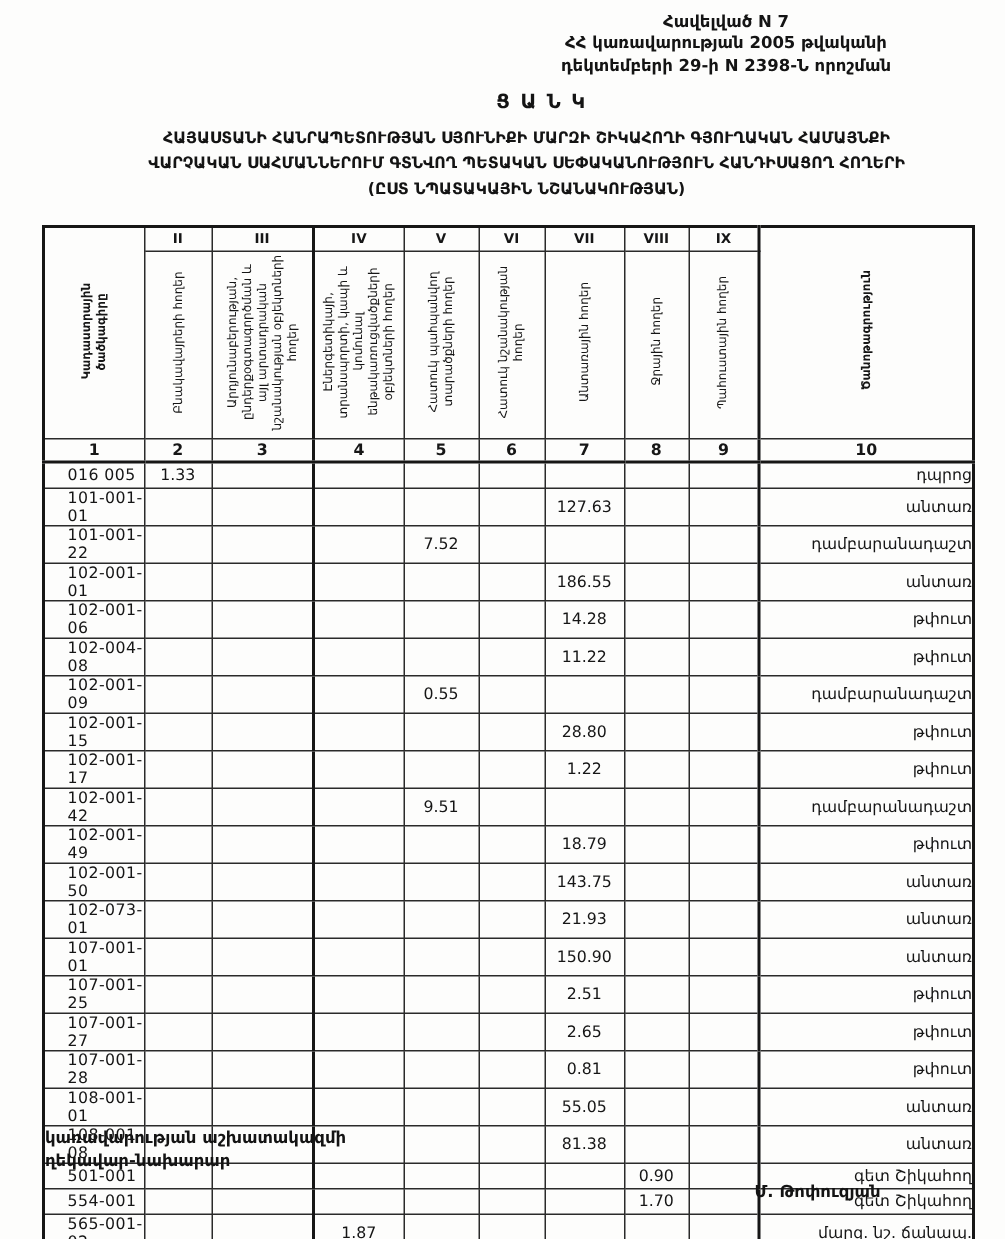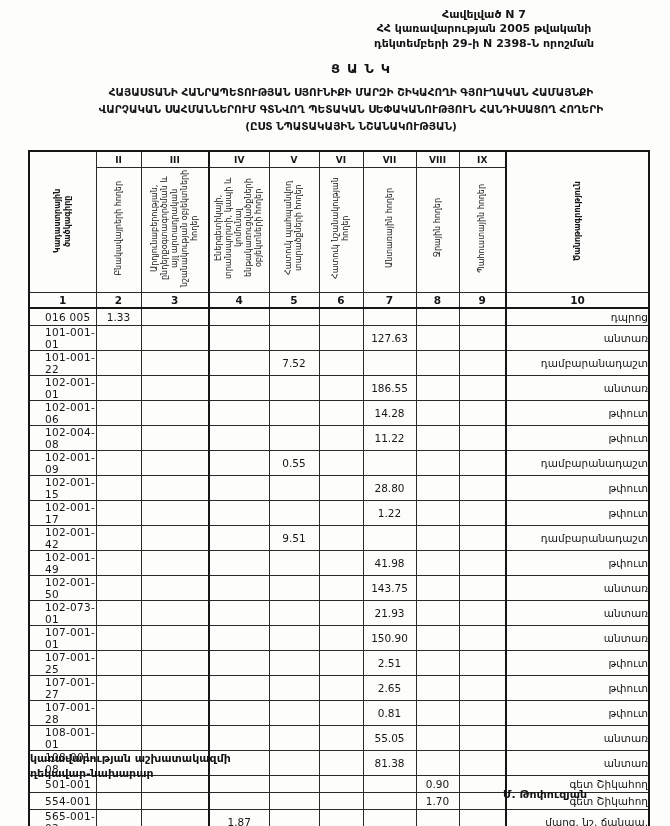--- a/index.html
+++ b/index.html
@@ -255,21 +255,21 @@
           <td class="val"></td>
           <td class="note">դամբարանադաշտ</td>
         </tr>
         <tr>
           <td class="code">102-001-49</td>
           <td class="val"></td>
           <td class="val"></td>
           <td class="val"></td>
           <td class="val"></td>
           <td class="val"></td>
-          <td class="val">41.98</td>
+          <td class="val">18.79</td>
           <td class="val"></td>
           <td class="val"></td>
           <td class="note">թփուտ</td>
         </tr>
         <tr>
           <td class="code">102-001-50</td>
           <td class="val"></td>
           <td class="val"></td>
           <td class="val"></td>
           <td class="val"></td>

